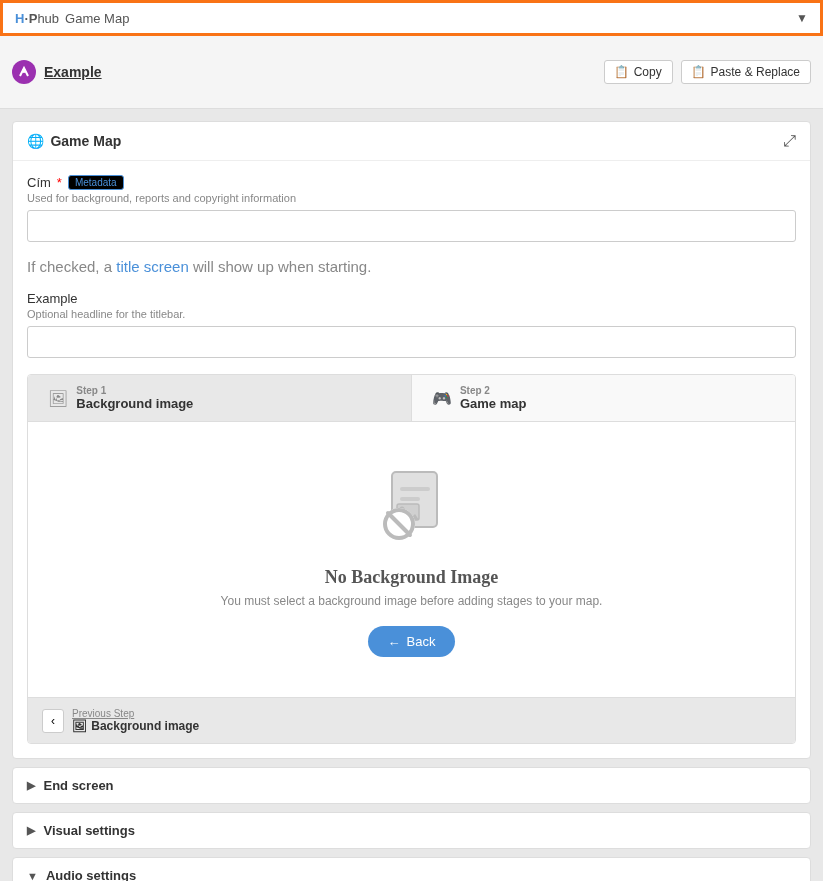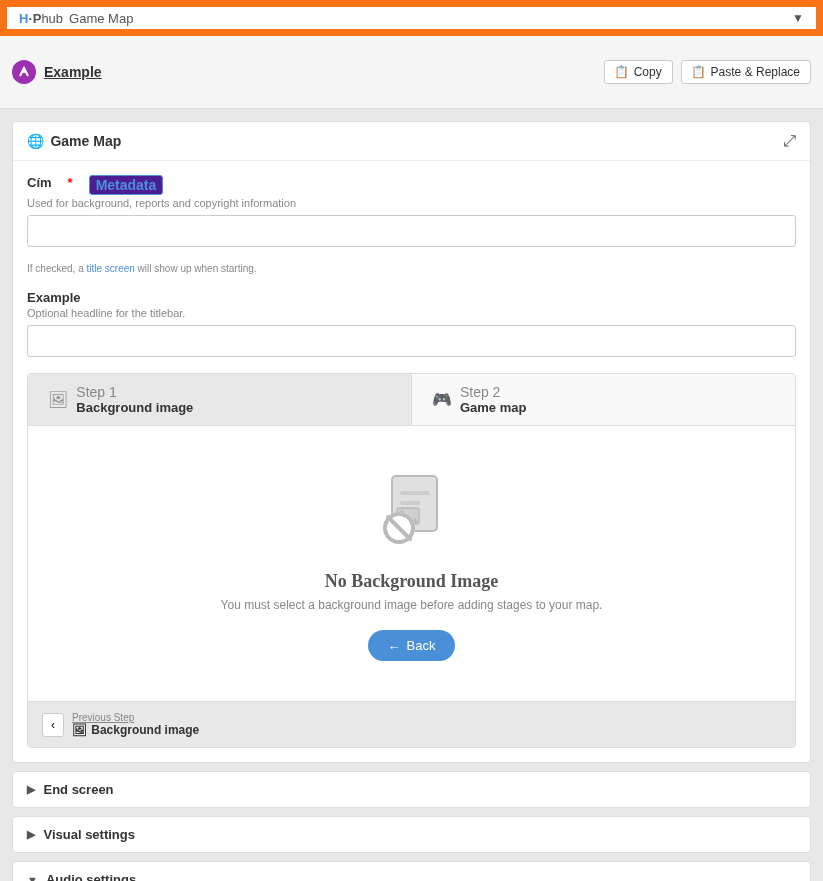--- a/index.html
+++ b/index.html
@@ -1,21 +1,21 @@
 <!DOCTYPE html>
 <html><head>
   <meta charset="utf-8">
   <style>
     * { box-sizing: border-box; margin: 0; padding: 0; }
     body { font-family: Arial, sans-serif; font-size: 13px; background: #e8e8e8; color: #333; width: 823px; min-height: 881px; }
 
     
     .top-bar {
       display: flex; align-items: center; justify-content: space-between;
-      background: white; border: 7px solid #f97316; padding: 6px 12px;
+      background: white; border: 3px solid #f97316; padding: 6px 12px;
       height: 36px;
     }
     .top-bar-left { display: flex; align-items: center; gap: 6px; }
     .hp-logo { font-size: 13px; font-weight: bold; color: #555; }
     .hp-logo span { color: #4a90d9; }
     .top-bar-title { font-size: 13px; color: #555; }
     .top-bar-right { display: flex; align-items: center; }
     .chevron-down { font-size: 12px; color: #555; cursor: pointer; }
 
     
@@ -47,51 +47,51 @@
       display: flex; align-items: center; justify-content: space-between;
       padding: 10px 14px; border-bottom: 1px solid #eee;
     }
     .card-header-left { display: flex; align-items: center; gap: 6px; font-weight: bold; font-size: 14px; }
     .game-map-icon { font-size: 14px; color: #555; }
 
     
     .form-area { padding: 14px; }
 
     .field-group { margin-bottom: 16px; }
-    .field-label { display: flex; align-items: flex-start; gap: 16px; font-size: 13px; font-weight: bold; margin-bottom: 2px; }
+    .field-label { display: flex; align-items: flex-end; gap: 6px; font-size: 13px; font-weight: normal; margin-bottom: 2px; }
     .required-star { color: red; }
     .metadata-badge {
-      background: #4c1d95; border: 1px solid #4a90d9; color: #4a90d9;
-      font-size: 14px; padding: 1px 6px; border-radius: 3px;
+      background: #000000; border: 1px solid #4a90d9; color: #4a90d9;
+      font-size: 10px; padding: 1px 6px; border-radius: 3px;
     }
     .field-desc { font-size: 11px; color: #888; margin-bottom: 6px; }
     .field-input {
       width: 100%; border: 1px solid #ccc; border-radius: 3px;
       padding: 6px 8px; font-size: 13px; height: 32px; outline: none;
     }
 
     .checkbox-row { display: flex; align-items: center; gap: 8px; margin-bottom: 4px; }
     .checkbox-row input[type=checkbox] { width: 14px; height: 14px; }
     .checkbox-label { font-weight: bold; font-size: 13px; }
-    .checkbox-desc { font-size: 10px; color: #888; margin-bottom: 10px; }
+    .checkbox-desc { font-size: 15px; color: #888; margin-bottom: 10px; }
     .checkbox-desc a { color: #4a90d9; text-decoration: none; }
 
     
     .steps-container {
       border: 1px solid #ddd; border-radius: 4px; overflow: hidden; margin-bottom: 0;
     }
     .steps-tabs { display: flex; border-bottom: 1px solid #ddd; background: #f9f9f9; }
     .step-tab {
       display: flex; align-items: center; gap: 8px;
       padding: 10px 20px; cursor: pointer; flex: 1;
       border-right: 1px solid #ddd;
     }
     .step-tab:last-child { border-right: none; }
     .step-tab.active { background: #e8e8e8; }
-    .step-tab .step-num { font-size: 14px; color: #888; display: block; }
+    .step-tab .step-num { font-size: 10px; color: #888; display: block; font-weight: bold; }
     .step-tab .step-name { font-size: 13px; font-weight: bold; color: #333; }
     .step-icon { font-size: 16px; color: #888; }
     .step-icon-blue { font-size: 16px; color: #4a90d9; }
 
     
     .no-bg-area {
       display: flex; flex-direction: column; align-items: center; justify-content: center;
       padding: 40px 20px; background: white;
     }
     .no-bg-title { font-size: 18px; font-weight: bold; color: #555; margin-bottom: 6px; font-family: Liberation Serif, serif; }

